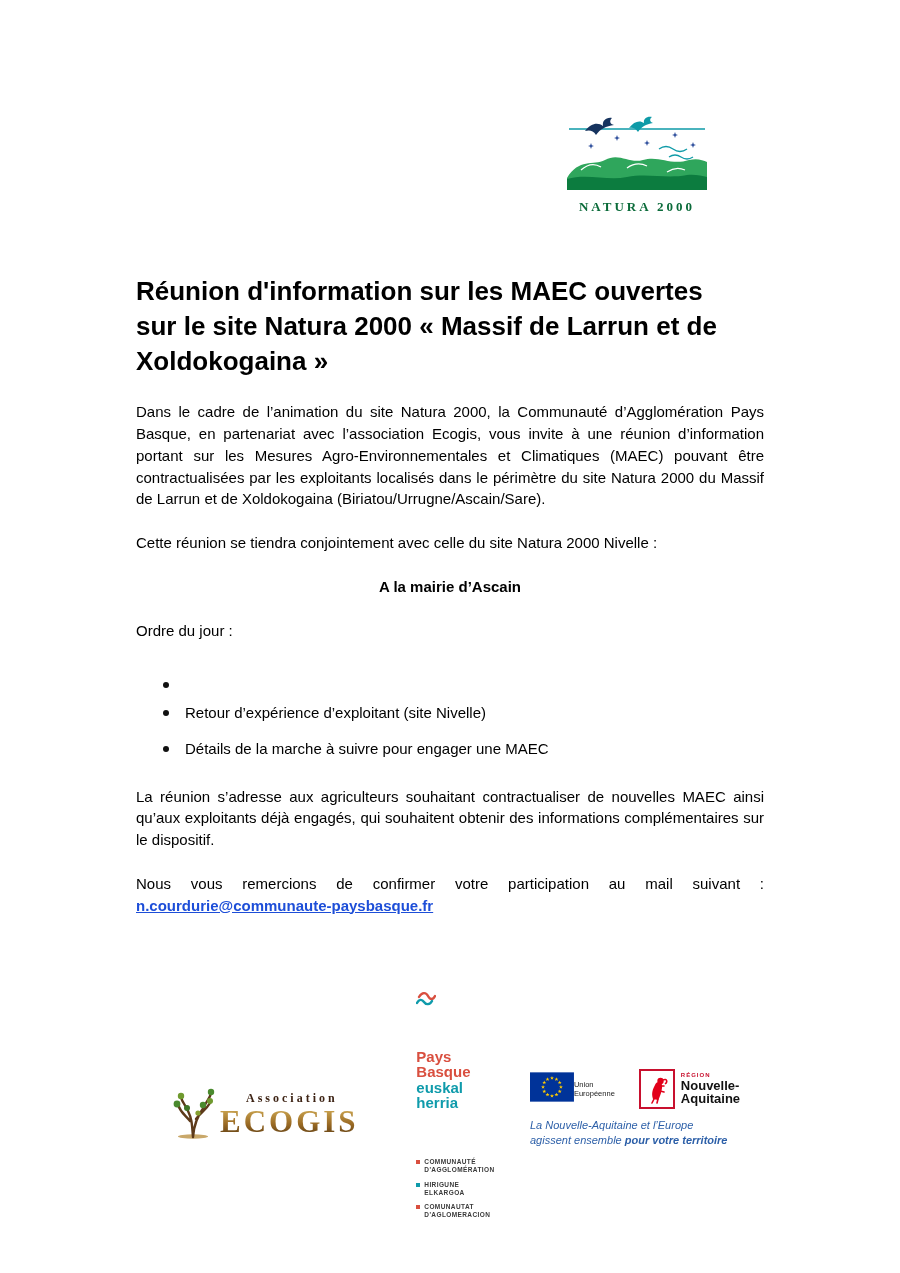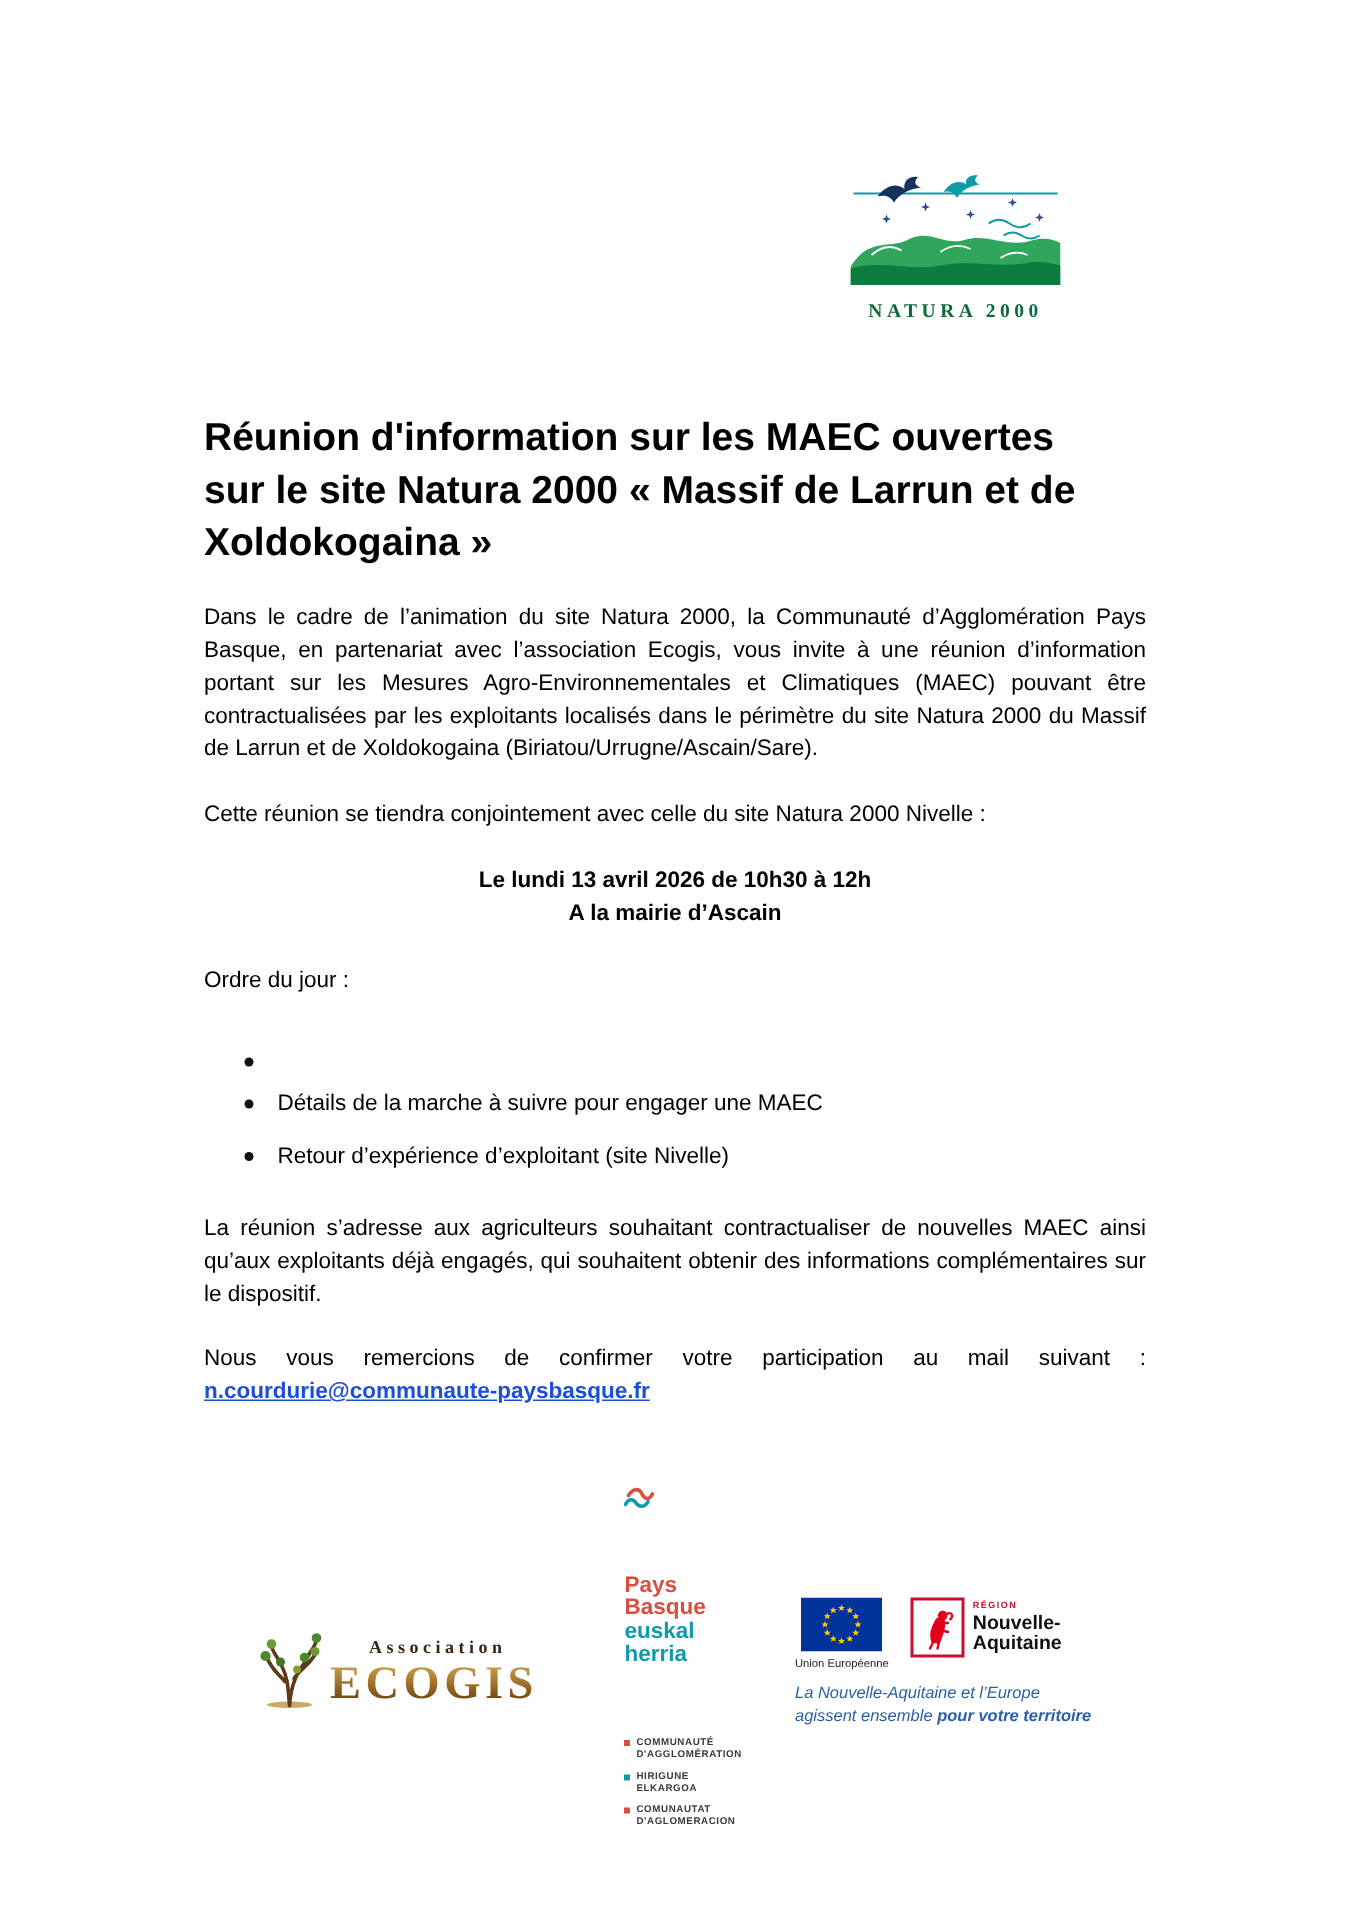--- a/index.html
+++ b/index.html
@@ -58,21 +58,21 @@
   .pb-subs { margin-top:9px; }
   .pb-sub { display:flex; gap:4px; margin-bottom:6px; align-items:flex-start; }
   .pb-sq { flex:none; width:4px; height:4px; margin-top:2px; }
   .sq-red { background:#d94f3f; }
   .sq-teal { background:#0f9bab; }
   .pb-sub-text { font-size:6.5px; letter-spacing:0.4px; line-height:1.25; color:#3a3a3a; font-weight:bold; }
 
   
   .eu-na { display:flex; flex-direction:column; width:200px; }
   .eu-row { display:flex; gap:14px; align-items:flex-start; }
-  .eu-flag-wrap { display:flex; flex-direction:column; align-items:center; }
+  .eu-flag-wrap { display:flex; flex-direction:row; align-items:center; }
   .eu-label { font-size:7.5px; color:#222; margin-top:3px; }
   .na { display:flex; gap:6px; align-items:center; }
   .na-emblem { width:36px; height:40px; border:2px solid #c8102e; display:flex; align-items:center; justify-content:center; background:#fff; }
   .na-text { line-height:1.05; }
   .na-region { font-size:6px; letter-spacing:1px; color:#c8102e; font-weight:bold; }
   .na-name { font-size:13px; font-weight:bold; color:#111; }
   .eu-tagline { margin-top:9px; font-style:italic; color:#2c5fa8; font-size:11px; line-height:1.3; }
   .eu-tagline b { font-weight:bold; }
 </style>
 </head>
@@ -116,36 +116,35 @@
       <div class="tline">Réunion d'information sur les MAEC ouvertes</div>
       <div class="tline">sur le site Natura 2000 « Massif de Larrun et de</div>
       <div class="tline">Xoldokogaina »</div>
     </h1>
 
     <p class="body justify intro">Dans le cadre de l’animation du site Natura 2000, la Communauté d’Agglomération Pays Basque, en partenariat avec l’association Ecogis, vous invite à une réunion d’information portant sur les Mesures Agro-Environnementales et Climatiques (MAEC) pouvant être contractualisées par les exploitants localisés dans le périmètre du site Natura 2000 du Massif de Larrun et de Xoldokogaina (Biriatou/Urrugne/Ascain/Sare).</p>
 
     <p class="body">Cette réunion se tiendra conjointement avec celle du site Natura 2000 Nivelle :</p>
 
     <div class="meeting">
-      <div>Le lundi 13 avril 2026 de 10h30 à 12h</div>
       <div>A la mairie d’Ascain</div>
     </div>
 
     <p class="body agenda-label">Ordre du jour :</p>
     <ul class="agenda">
       <li>
         <span class="bullet-dot"></span>
       </li>
       <li>
         <span class="bullet-dot"></span>
-        <span>Détails de la marche à suivre pour engager une MAEC</span>
+        <span>Retour d’expérience d’exploitant (site Nivelle)</span>
       </li>
       <li>
         <span class="bullet-dot"></span>
-        <span>Retour d’expérience d’exploitant (site Nivelle)</span>
+        <span>Détails de la marche à suivre pour engager une MAEC</span>
       </li>
     </ul>
 
     <p class="body justify" style="margin-top:26px;">La réunion s’adresse aux agriculteurs souhaitant contractualiser de nouvelles MAEC ainsi qu’aux exploitants déjà engagés, qui souhaitent obtenir des informations complémentaires sur le dispositif.</p>
 
     <p class="body justify confirm">
       <span>Nous vous remercions de confirmer votre participation au mail suivant :</span>
       <a class="email">n.courdurie@communaute-paysbasque.fr</a>
     </p>
   </div>

